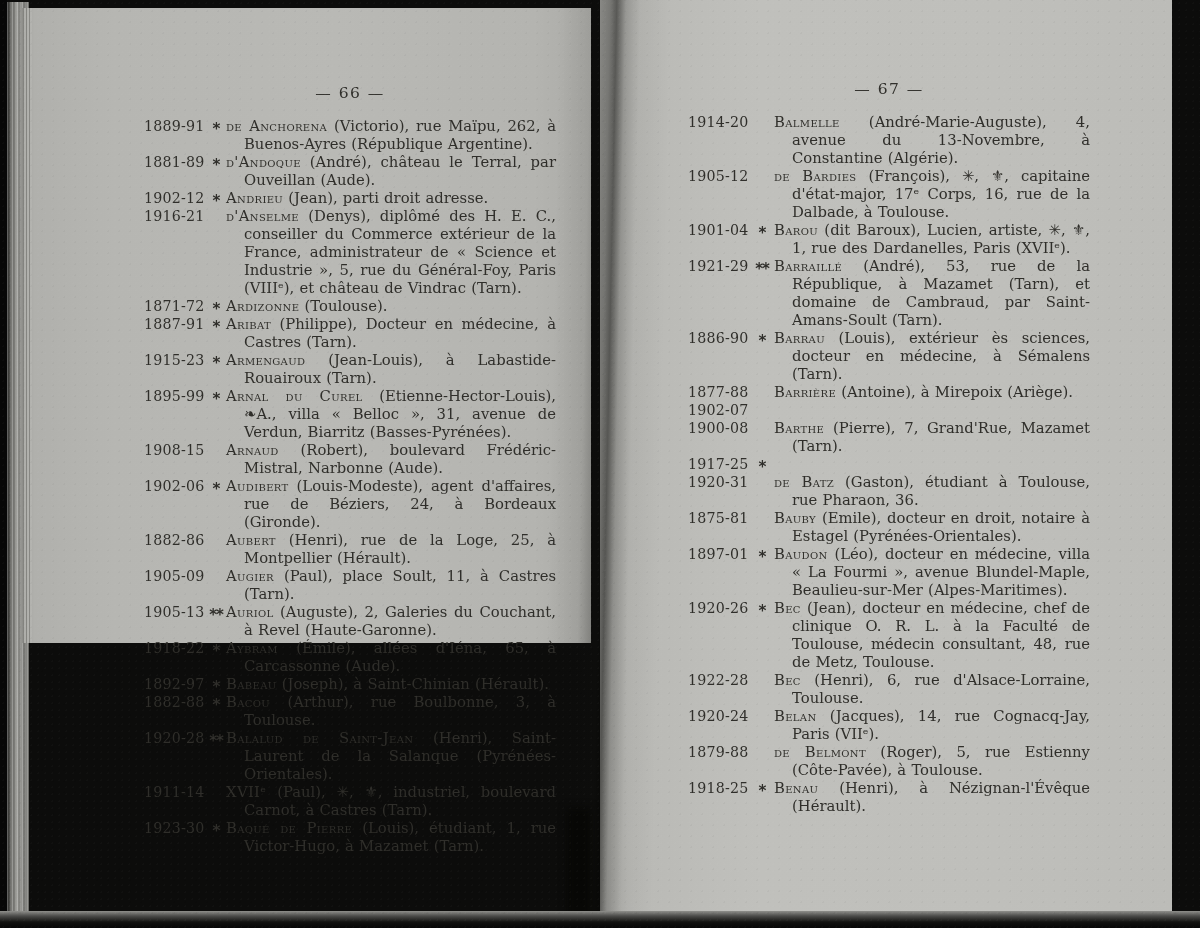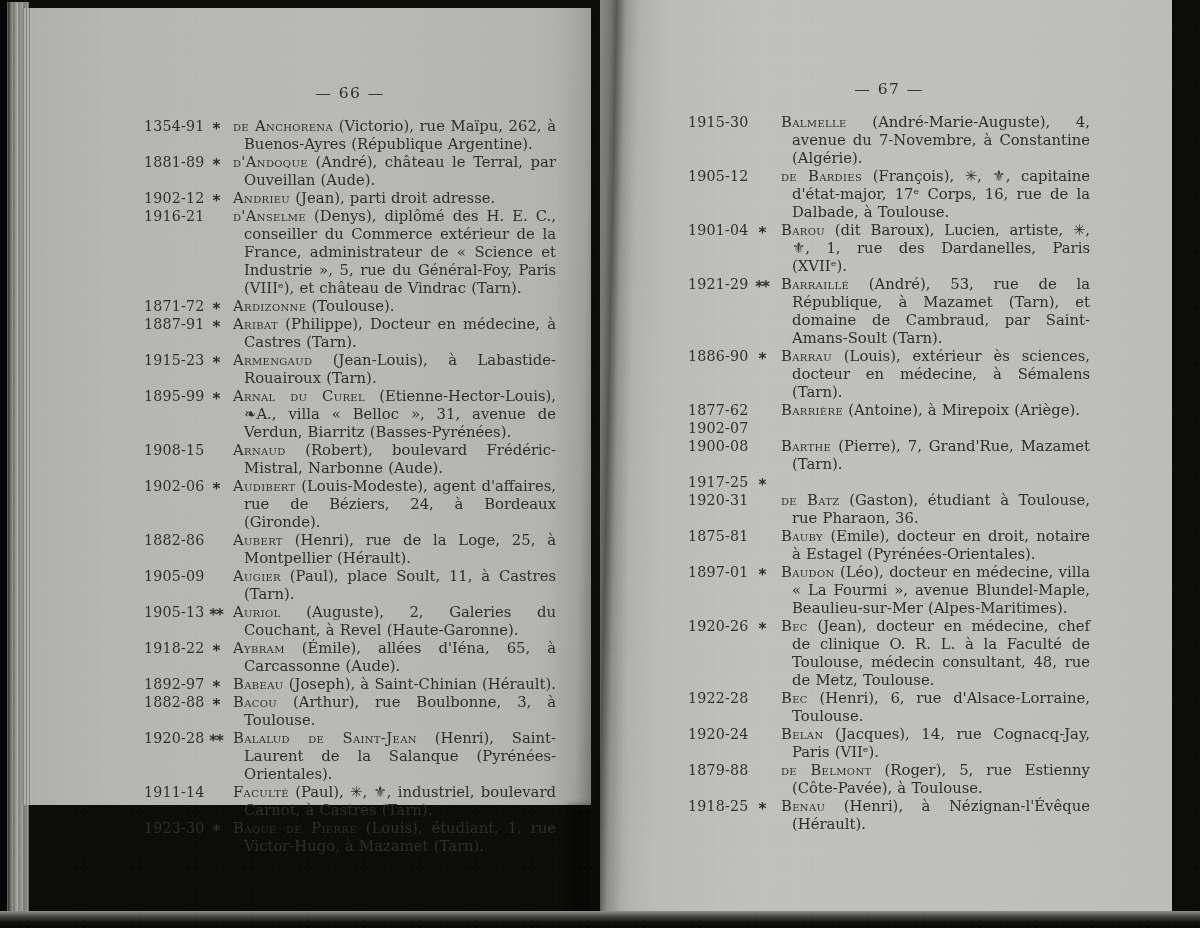--- a/index.html
+++ b/index.html
@@ -12,21 +12,21 @@
   .page-stack {
     position:absolute; left:7px; top:2px; width:22px; height:924px;
     background:linear-gradient(90deg,#2c2c2a 0%,#6f6f6b 18%,#9b9b97 45%,#8a8a86 72%,#767672 100%);
   }
   .page-stack::after {
     content:""; position:absolute; inset:0;
     background:repeating-linear-gradient(90deg, rgba(255,255,255,0.22) 0 1px, rgba(0,0,0,0.10) 1px 3px, rgba(255,255,255,0.05) 3px 5px);
   }
   .page { position:absolute; color:#2f2e2a; }
   .page-left {
-    left:22px; top:8px; width:568px; height:797px;
+    left:22px; top:8px; width:568px; height:635px;
     background:linear-gradient(90deg,#a2a29e 0%,#b0b0ac 2%,#b6b6b2 16%,#b9b9b5 55%,#b4b4b0 90%,#aaaaa6 100%);
     border-left:1px solid #8e8e8a;
   }
   .page-left::before {
     content:""; position:absolute; left:0; top:0; width:9px; height:100%;
     background:repeating-linear-gradient(90deg, rgba(70,70,66,0.35) 0 1px, rgba(200,200,196,0.25) 1px 3px);
   }
   .page-right {
     left:600px; top:0; width:572px; height:913px;
     background:linear-gradient(90deg,#a7a7a3 0%,#b9b9b5 5%,#c0c0bc 28%,#bfbfbb 70%,#bcbcb8 100%);
@@ -66,37 +66,37 @@
   .stars  {
     flex:0 0 20px; text-align:center; position:relative; top:3px;
     font-family:"DejaVu Sans","Liberation Sans",sans-serif;
     font-weight:bold; font-size:15px; letter-spacing:-1px; white-space:nowrap;
   }
   .page-right .stars { flex-basis:24px; }
   .etext {
     flex:1; text-align:justify; padding-left:18px; text-indent:-18px;
     line-height:18px; word-spacing:0.5px;
   }
-  .name { font-variant:small-caps; letter-spacing:0.35px;margin-left:7px; }
+  .name { font-variant:small-caps; letter-spacing:0.35px; }
 </style>
 </head>
 <body>
 
 <div class="scene">
 
   <div class="edge-left"></div>
   <div class="page-stack"></div>
 
   <div class="page page-left">
     <div class="content">
       <div class="page-header">— 66 —</div>
       <div class="entries">
 
           <div class="entry">
-            <span class="years">1354-91</span>
+            <span class="years">1889-91</span>
             <span class="stars">*</span>
             <span class="etext"><span class="name">de Anchorena</span> <span class="rest">(Victorio), rue Maïpu, 262, à Buenos-Ayres (République Argentine).</span></span>
           </div>
 
           <div class="entry">
             <span class="years">1881-89</span>
             <span class="stars">*</span>
             <span class="etext"><span class="name">d'Andoque</span> <span class="rest">(André), château le Terral, par Ouveillan (Aude).</span></span>
           </div>
 
@@ -186,41 +186,41 @@
 
           <div class="entry">
             <span class="years">1920-28</span>
             <span class="stars">**</span>
             <span class="etext"><span class="name">Balalud de Saint-Jean</span> <span class="rest">(Henri), Saint-Laurent de la Salanque (Pyrénées-Orientales).</span></span>
           </div>
 
           <div class="entry">
             <span class="years">1911-14</span>
             <span class="stars"></span>
-            <span class="etext"><span class="name">Faculté</span> <span class="rest">(Paul), ✳, ⚜, industriel, boulevard Carnot, à Castres (Tarn).</span></span>
+            <span class="etext"><span class="name">XVIIᵉ</span> <span class="rest">(Paul), ✳, ⚜, industriel, boulevard Carnot, à Castres (Tarn).</span></span>
           </div>
 
           <div class="entry">
             <span class="years">1923-30</span>
             <span class="stars">*</span>
             <span class="etext"><span class="name">Baqué de Pierre</span> <span class="rest">(Louis), étudiant, 1, rue Victor-Hugo, à Mazamet (Tarn).</span></span>
           </div>
         </div>
     </div>
   </div>
 
   <div class="page page-right">
     <div class="content">
       <div class="page-header">— 67 —</div>
       <div class="entries">
 
           <div class="entry">
-            <span class="years">1915-30</span>
-            <span class="stars"></span>
-            <span class="etext"><span class="name">Balmelle</span> <span class="rest">(André-Marie-Auguste), 4, avenue du 7-Novembre, à Constantine (Algérie).</span></span>
+            <span class="years">1914-20</span>
+            <span class="stars"></span>
+            <span class="etext"><span class="name">Balmelle</span> <span class="rest">(André-Marie-Auguste), 4, avenue du 13-Novembre, à Constantine (Algérie).</span></span>
           </div>
 
           <div class="entry">
             <span class="years">1905-12</span>
             <span class="stars"></span>
             <span class="etext"><span class="name">de Bardies</span> <span class="rest">(François), ✳, ⚜, capitaine d'état-major, 17ᵉ Corps, 16, rue de la Dalbade, à Toulouse.</span></span>
           </div>
 
           <div class="entry">
             <span class="years">1901-04</span>
@@ -234,21 +234,21 @@
             <span class="etext"><span class="name">Barraillé</span> <span class="rest">(André), 53, rue de la République, à Mazamet (Tarn), et domaine de Cambraud, par Saint-Amans-Soult (Tarn).</span></span>
           </div>
 
           <div class="entry">
             <span class="years">1886-90</span>
             <span class="stars">*</span>
             <span class="etext"><span class="name">Barrau</span> <span class="rest">(Louis), extérieur ès sciences, docteur en médecine, à Sémalens (Tarn).</span></span>
           </div>
 
           <div class="entry">
-            <span class="years">1877-62</span>
+            <span class="years">1877-88</span>
             <span class="stars"></span>
             <span class="etext"><span class="name">Barrière</span> <span class="rest">(Antoine), à Mirepoix (Ariège).</span></span>
           </div>
 
           <div class="entry">
             <span class="years">1902-07</span>
             <span class="stars"></span>
           </div>
 
           <div class="entry">

